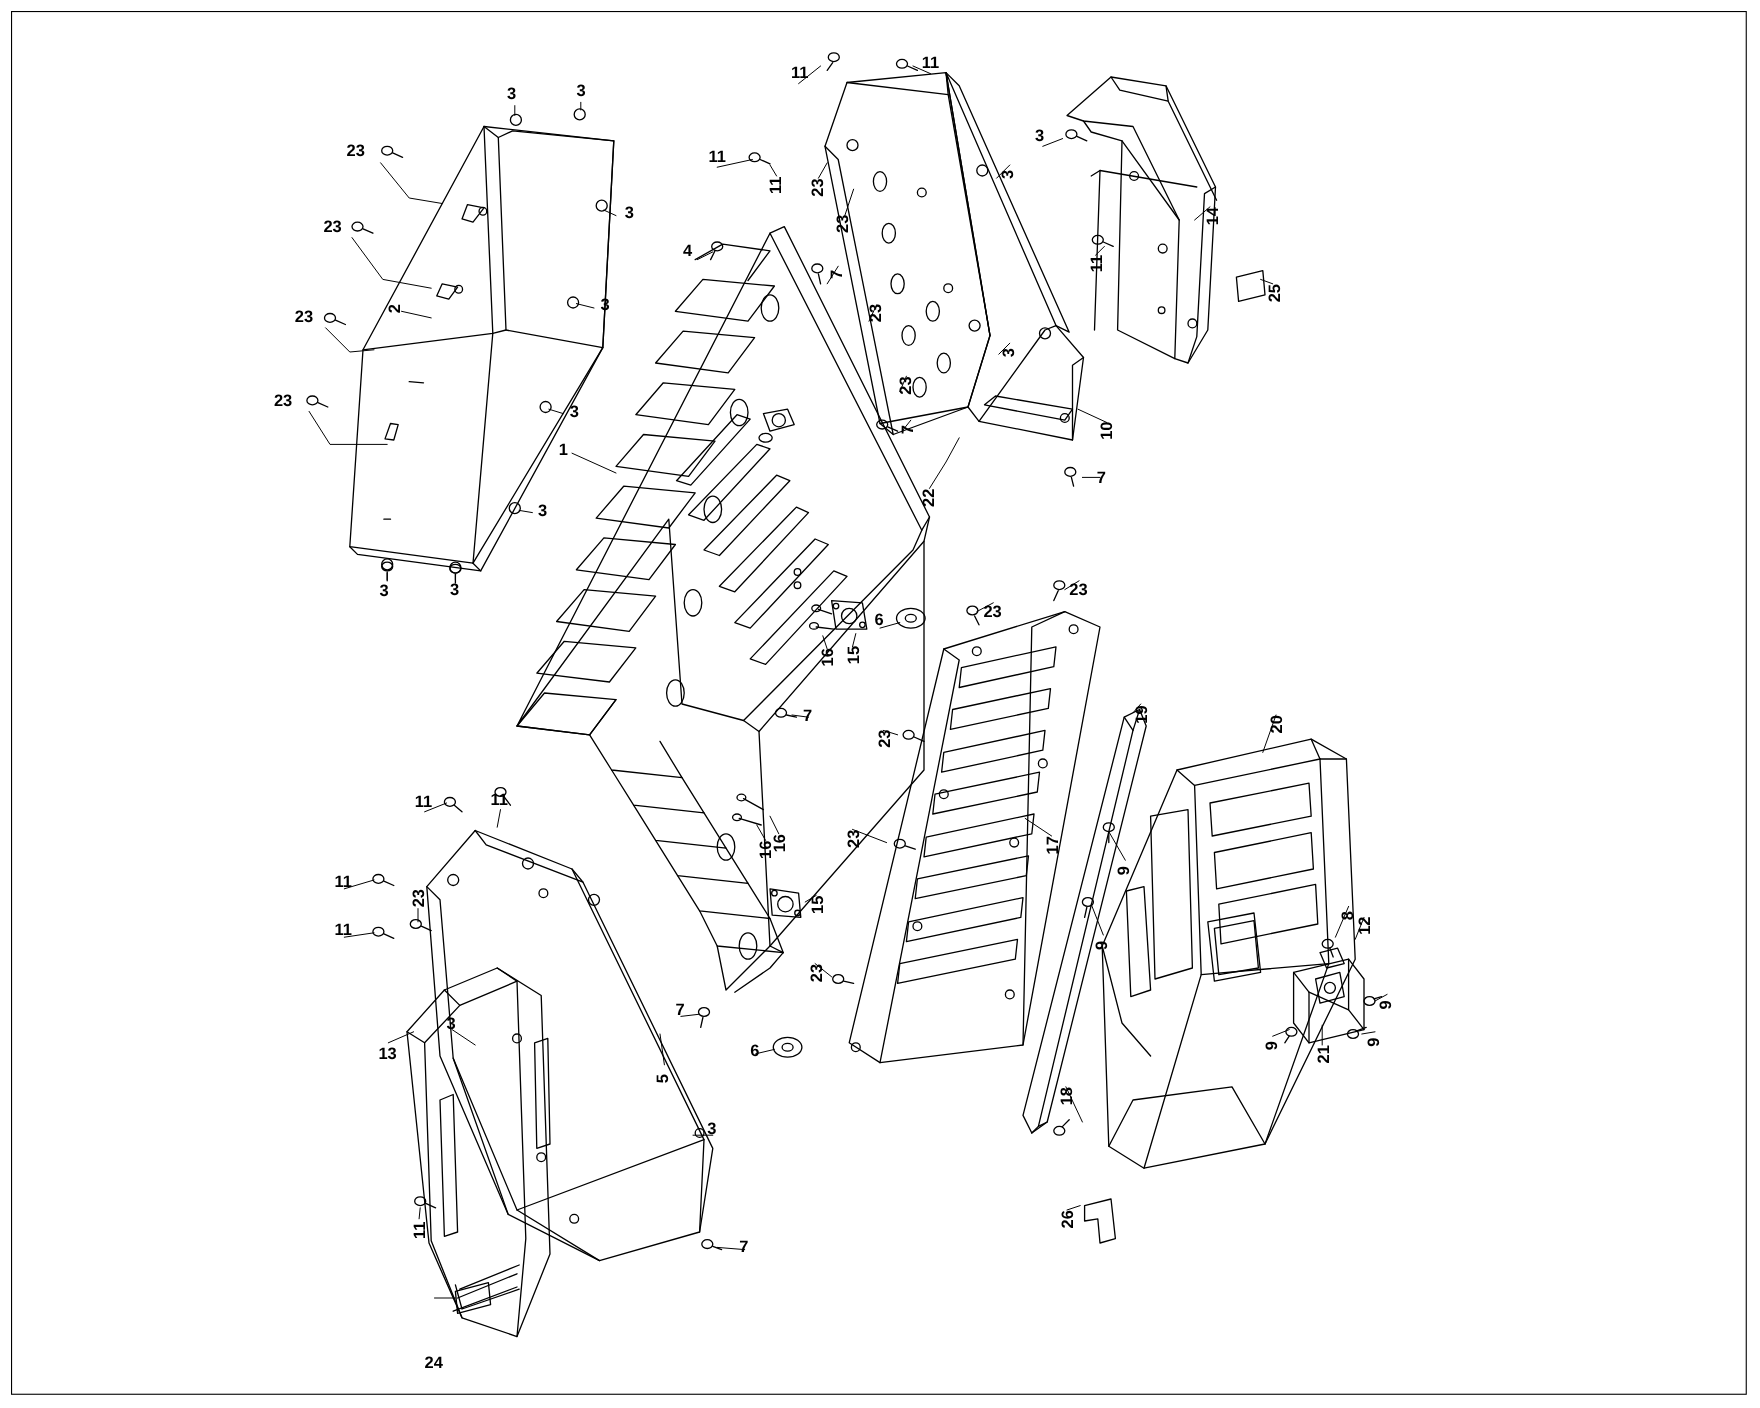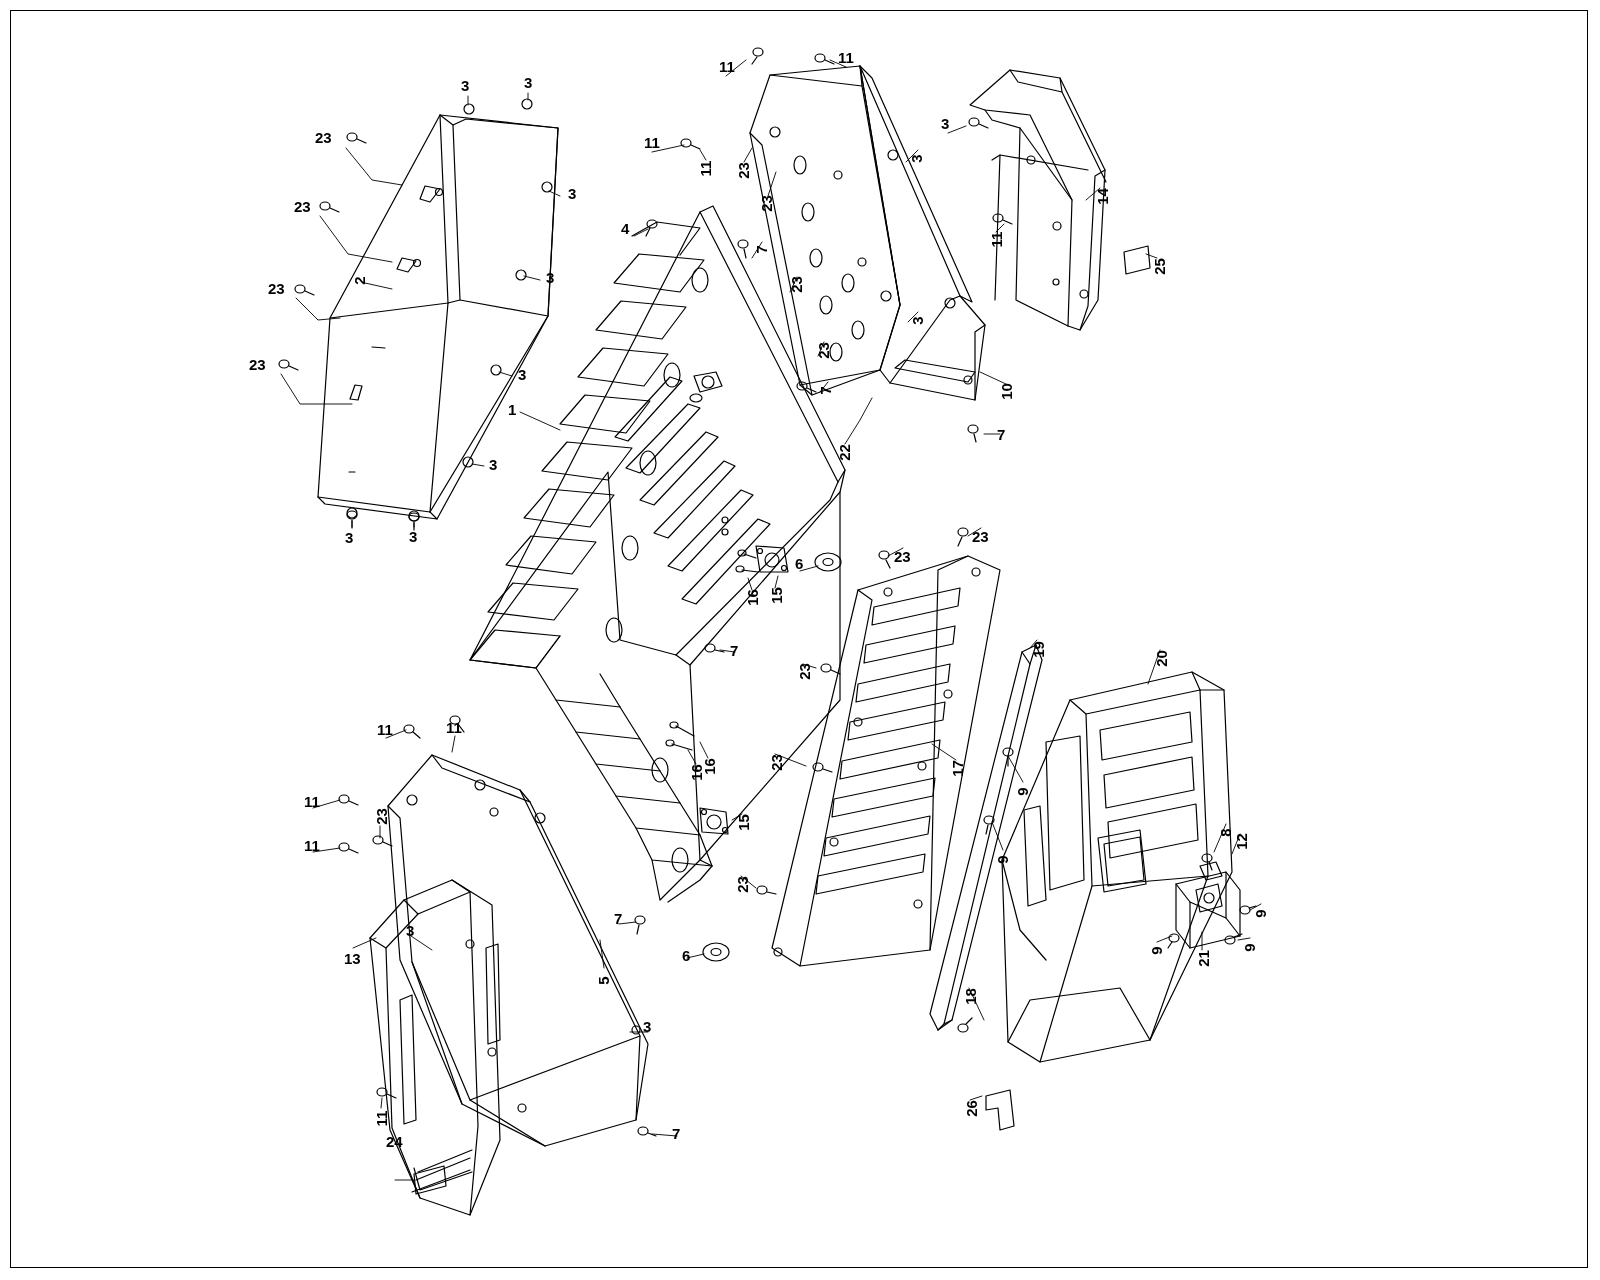--- a/index.html
+++ b/index.html
@@ -577,14 +577,14 @@
   <div class="callout rot" style="left:1245px;top:940px;">9</div>
   <div class="callout rot" style="left:1195px;top:951px;">21</div>
   <div class="callout" style="left:344px;top:951px;">13</div>
   <div class="callout" style="left:682px;top:948px;">6</div>
   <div class="callout rot" style="left:599px;top:973px;">5</div>
   <div class="callout rot" style="left:962px;top:989px;">18</div>
   <div class="callout" style="left:643px;top:1019px;">3</div>
   <div class="callout rot" style="left:374px;top:1111px;">11</div>
   <div class="callout" style="left:672px;top:1126px;">7</div>
   <div class="callout rot" style="left:963px;top:1101px;">26</div>
-  <div class="callout" style="left:386px;top:1134px;">24</div>
+  <div class="callout" style="left:386px;top:1232px;">24</div>
 </div>
 
 </body></html>

